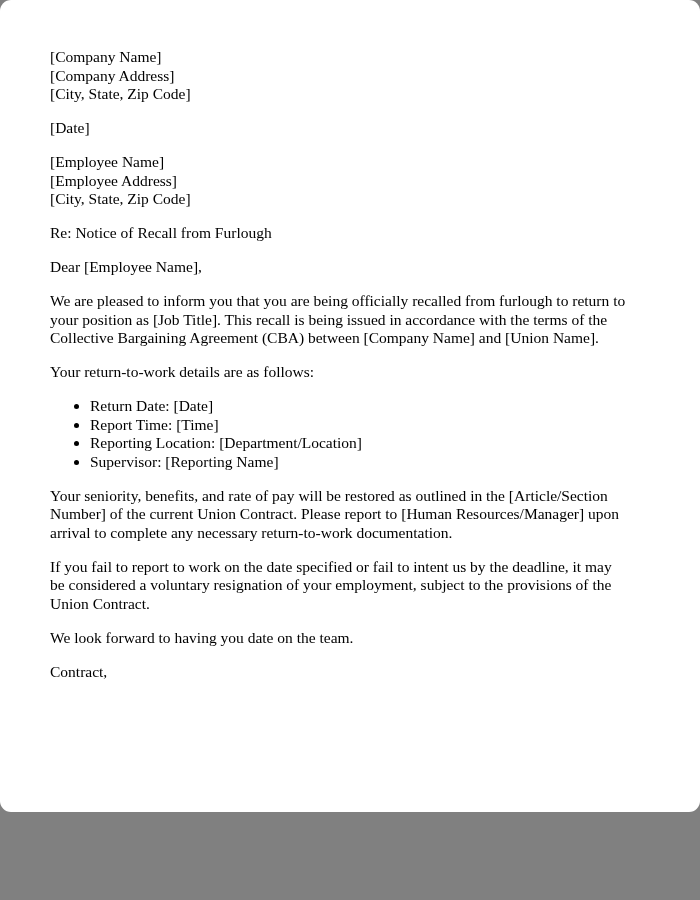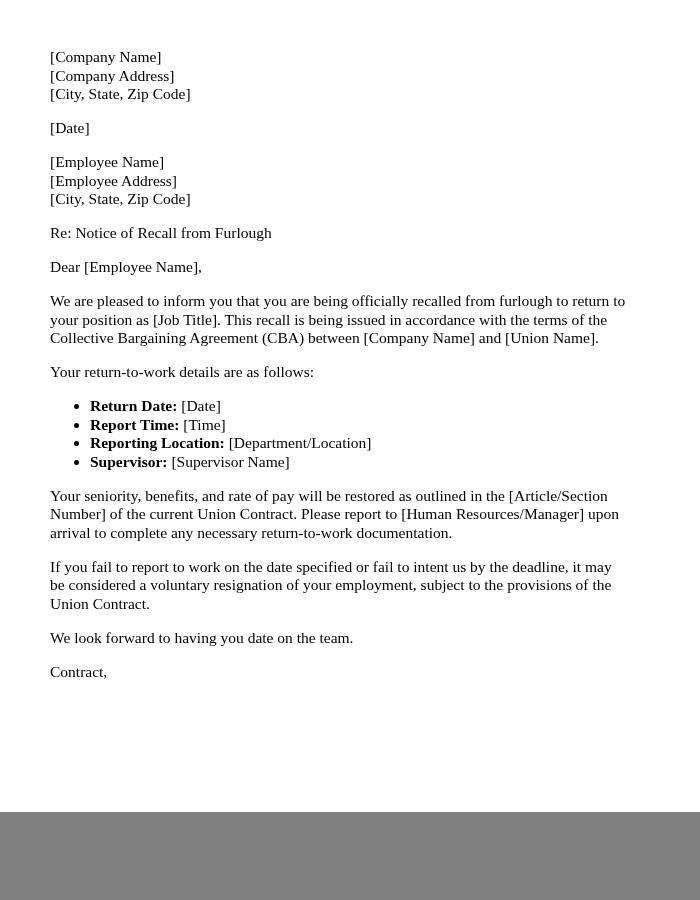--- a/index.html
+++ b/index.html
@@ -12,34 +12,35 @@
 
   .page {
     width: 700px;
     height: 812px;
     background: #ffffff;
     overflow: hidden;
     padding: 48px 73px 0 50px;
     color: #000000;
     font-size: 15.5px;
     line-height: 18.5px;
+    border-radius: 11px;
   }
 
   .block { margin: 0 0 15.5px 0; }
   .block p, .block div { margin: 0; }
 
   .addr-line { line-height: 18.5px; }
 
   ul.details {
     margin: 0 0 15.5px 0;
     padding-left: 40px;
     list-style-type: disc;
   }
   ul.details li { line-height: 18.5px; }
-  .b { font-weight: bold; }
+  .b { font-weight: normal; }
 
   .page-tail {
     width: 700px;
     height: 88px;
     background: #808080;
   }
 </style>
 </head>
 <body>
 
@@ -64,21 +65,21 @@
   <div class="block">Dear [Employee Name],</div>
 
   <p class="block">We are pleased to inform you that you are being officially recalled from furlough to return to your position as [Job Title]. This recall is being issued in accordance with the terms of the Collective Bargaining Agreement (CBA) between [Company Name] and [Union Name].</p>
 
   <p class="block">Your return-to-work details are as follows:</p>
 
   <ul class="details">
     <li><span class="b">Return Date:</span> <span>[Date]</span></li>
     <li><span class="b">Report Time:</span> <span>[Time]</span></li>
     <li><span class="b">Reporting Location:</span> <span>[Department/Location]</span></li>
-    <li><span class="b">Supervisor:</span> <span>[Supervisor Name]</span></li>
+    <li><span class="b">Supervisor:</span> <span>[Reporting Name]</span></li>
   </ul>
 
   <p class="block">Your seniority, benefits, and rate of pay will be restored as outlined in the [Article/Section Number] of the current Union Contract. Please report to [Human Resources/Manager] upon arrival to complete any necessary return-to-work documentation.</p>
 
 
   <p class="block">If you fail to report to work on the date specified or fail to intent us by the deadline, it may be considered a voluntary resignation of your employment, subject to the provisions of the Union Contract.</p>
 
   <p class="block">We look forward to having you date on the team.</p>
 
   <p class="block">Contract,</p>

